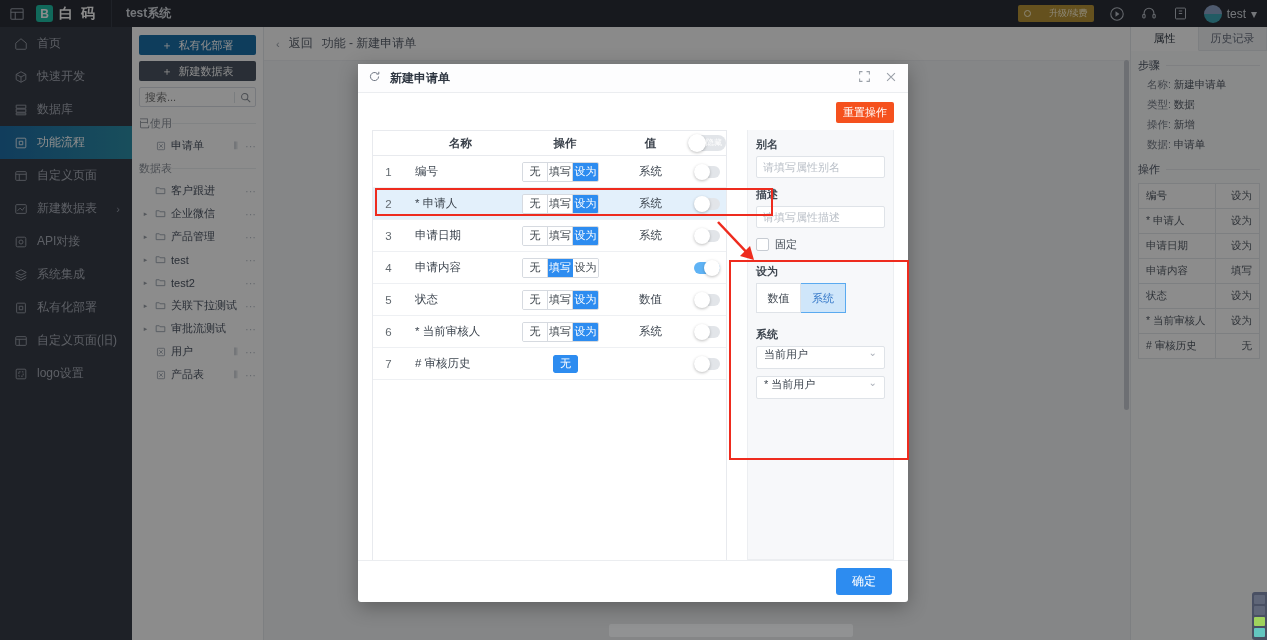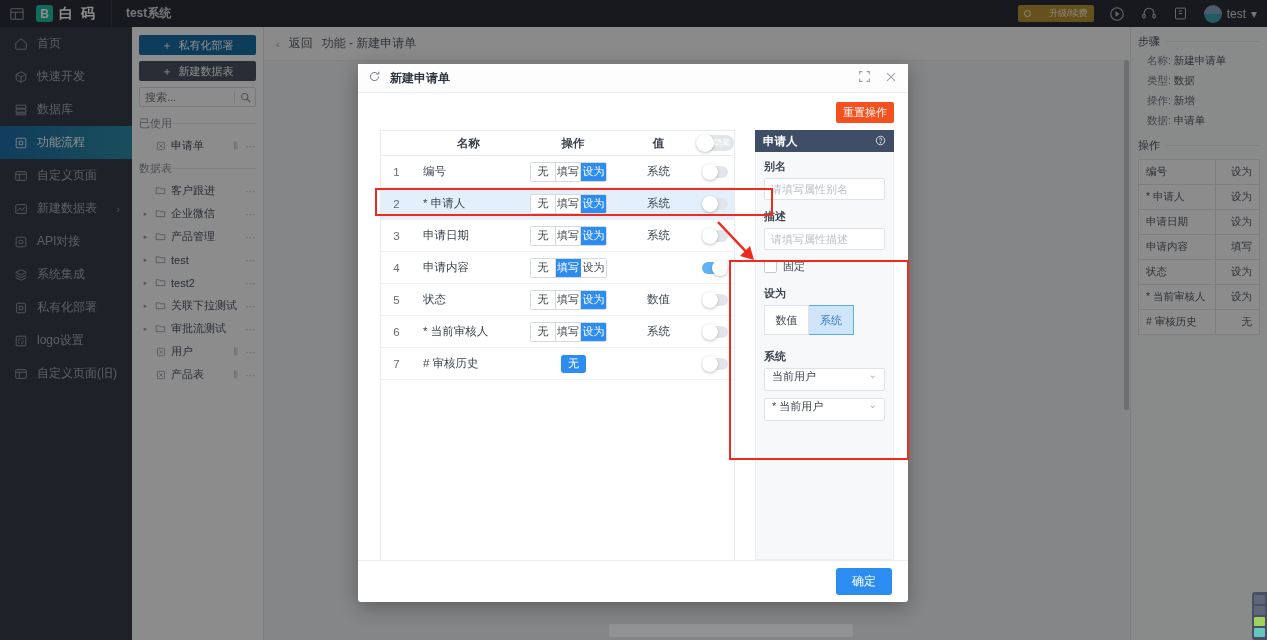--- a/index.html
+++ b/index.html
@@ -168,21 +168,21 @@
     padding: 0 10px; gap: 9px; background:#fdfdfe;
   }
   .modal-title { font-size: 12px; color: #2f3742; font-weight: bold; }
   .modal-head-right { margin-left: auto; display: flex; align-items: center; gap: 13px; color: #9aa0a8; }
   .modal-body { flex: 1; position: relative; padding: 10px 14px 0 14px; }
   .reset-btn {
     position: absolute; right: 14px; top: 9px;
     background: #f5511e; color: #fff; font-size: 11px; border-radius: 2px;
     padding: 3px 7px; cursor: pointer;
   }
-  .modal-grid { display: flex; gap: 20px; margin-top: 27px; margin-left: 8px; }
+  .modal-grid { display: flex; gap: 20px; margin-top: 27px; }
 
   
   .tbl { width: 360px; border: 1px solid #e8eaee; border-bottom: none; background: #fff; height: 430px; }
   .tbl-head { display: flex; height: 25px; border-bottom: 1px solid #e8eaee; align-items: center; background:#fff;}
   .th { font-size: 11.5px; color: #3a414b; text-align: center; font-weight:bold;}
   .c-idx { width: 31px; }
   .c-name { width: 113px; }
   .c-op   { width: 96px; }
   .c-val  { width: 75px; }
   .c-tog  { flex: 1; display:flex; align-items:center; justify-content:center;}
@@ -397,34 +397,34 @@
           <svg viewBox="0 0 16 16" fill="none" stroke="currentColor" stroke-width="1.1" stroke-linejoin="round">
             <rect x="3" y="2.5" width="10" height="11" rx="1"></rect>
             <rect x="6" y="6" width="4" height="4"></rect>
           </svg>
         </span>
         <span>私有化部署</span>
       </div>
       <div class="nav-item">
         <span class="nav-ico">
           <svg viewBox="0 0 16 16" fill="none" stroke="currentColor" stroke-width="1.1" stroke-linejoin="round">
+            <rect x="2" y="3" width="12" height="10" rx="1"></rect>
+            <path d="M2 6h12M6 6v7"></path>
+          </svg>
+        </span>
+        <span>自定义页面(旧)</span>
+      </div>
+      <div class="nav-item">
+        <span class="nav-ico">
+          <svg viewBox="0 0 16 16" fill="none" stroke="currentColor" stroke-width="1.1" stroke-linejoin="round">
             <rect x="2.5" y="2.5" width="11" height="11" rx="1"></rect>
             <path d="M5.5 5.5h5v5h-5z" stroke-dasharray="2 1.5"></path>
           </svg>
         </span>
         <span>logo设置</span>
-      </div>
-      <div class="nav-item">
-        <span class="nav-ico">
-          <svg viewBox="0 0 16 16" fill="none" stroke="currentColor" stroke-width="1.1" stroke-linejoin="round">
-            <rect x="2" y="3" width="12" height="10" rx="1"></rect>
-            <path d="M2 6h12M6 6v7"></path>
-          </svg>
-        </span>
-        <span>自定义页面(旧)</span>
       </div>
     </div>
 
   <div class="treepanel">
     <div class="tp-btn primary">
       <span>＋</span>
       <span>私有化部署</span>
     </div>
     <div class="tp-btn dark">
       <span>＋</span>
@@ -563,20 +563,28 @@
   <div class="canvas">
     <div class="crumb">
       <span class="chev">‹</span>
       <span>返回</span>
       <span>功能 - 新建申请单</span>
     </div>
   </div>
   <div class="canvas-scroll"></div>
 
   <div class="rightpanel">
+    <div class="rp-tabs" id="rp-tabs">
+        <div class="rp-tab active">
+          <span>属性</span>
+        </div>
+        <div class="rp-tab">
+          <span>历史记录</span>
+        </div>
+      </div>
     <div class="rp-sec">
       <span>步骤</span>
       <span class="line"></span>
     </div>
     <div id="rp-fields">
         <div class="rp-kv"><span>名称:</span> <b>新建申请单</b></div>
         <div class="rp-kv"><span>类型:</span> <b>数据</b></div>
         <div class="rp-kv"><span>操作:</span> <b>新增</b></div>
         <div class="rp-kv"><span>数据:</span> <b>申请单</b></div>
       </div>
@@ -775,30 +783,20 @@
                 <div class="c-tog">
                   <div class="switch">
                     <i></i>
                   </div>
                 </div>
               </div>
             </div>
         </div>
 
         <div class="pane">
-          <div class="pane-head">
-            <span>申请人</span>
-            <span class="q">
-              <svg viewBox="0 0 14 14" width="11" height="11" fill="none" stroke="currentColor" stroke-width="1.1">
-                <circle cx="7" cy="7" r="5.4"></circle>
-                  <path d="M5.7 5.6a1.4 1.4 0 112 1.2v.9"></path>
-                  <circle cx="7" cy="9.8" r=".5" fill="currentColor"></circle>
-              </svg>
-            </span>
-          </div>
           <div class="pane-body">
             <div class="fld-label">别名</div>
             <div class="fld-input">
               <span>请填写属性别名</span>
             </div>
             <div class="fld-label">描述</div>
             <div class="fld-input">
               <span>请填写属性描述</span>
             </div>
             <div class="chk-row">

